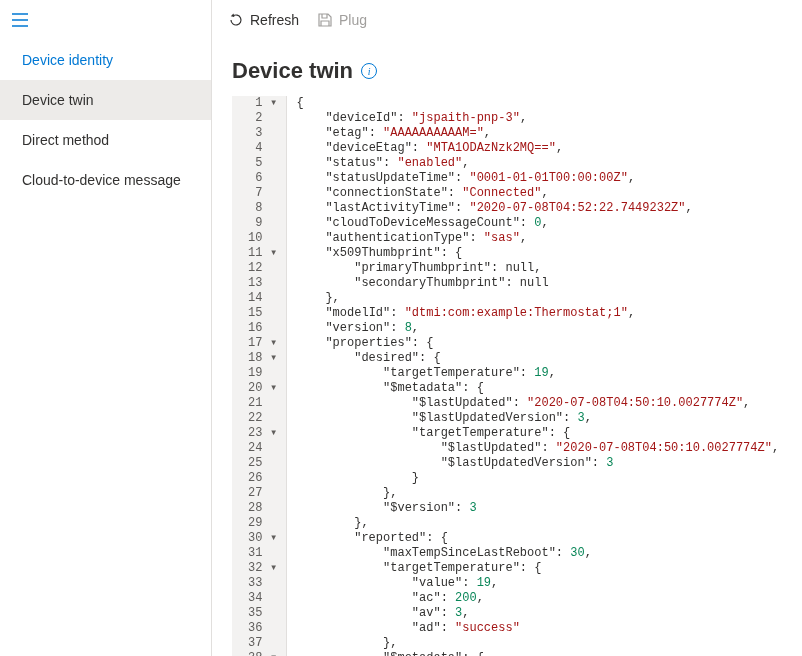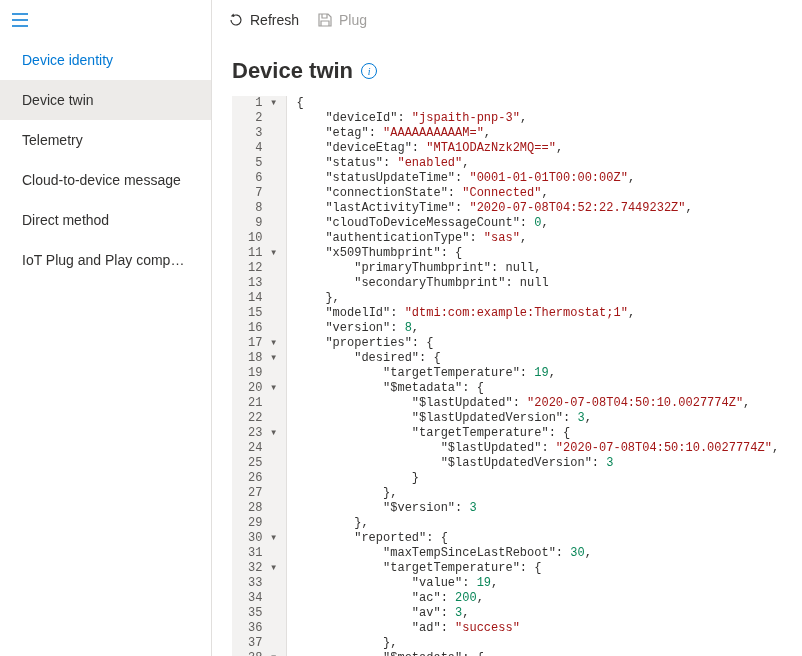--- a/index.html
+++ b/index.html
@@ -115,24 +115,22 @@
 <body>
 
 <div class="sidebar">
   <div class="hamburger">
     <svg width="16" height="14" viewBox="0 0 16 14">
         <path stroke="#0078d4" stroke-width="1.5" d="M0 1h16M0 7h16M0 13h16"></path>
       </svg>
   </div>
   <div class="nav-item active-link">Device identity</div>
   <div class="nav-item selected">Device twin</div>
-  <div class="nav-item">Telemetry</div>
+  <div class="nav-item">Direct method</div>
   <div class="nav-item">Cloud-to-device message</div>
-  <div class="nav-item">Direct method</div>
-  <div class="nav-item">IoT Plug and Play compone…</div>
 </div>
 
 <div class="main">
   <div class="toolbar">
     <div class="tbtn">
       <span class="ic">
         <svg width="16" height="16" viewBox="0 0 16 16">
             <path fill="none" stroke="#323130" stroke-width="1.2" d="M3 8a5 5 0 1 0 2-4"></path>
             <path fill="#323130" d="M5.5 1.5 2.8 4.2l3.6.7z"></path>
           </svg>

